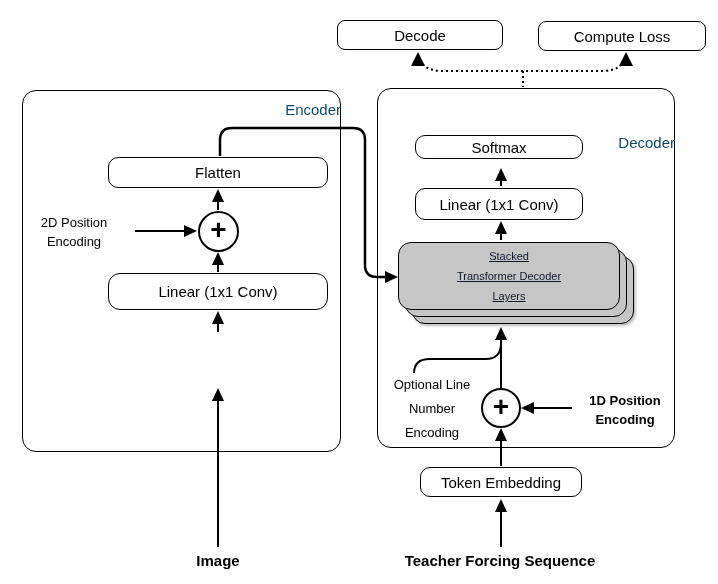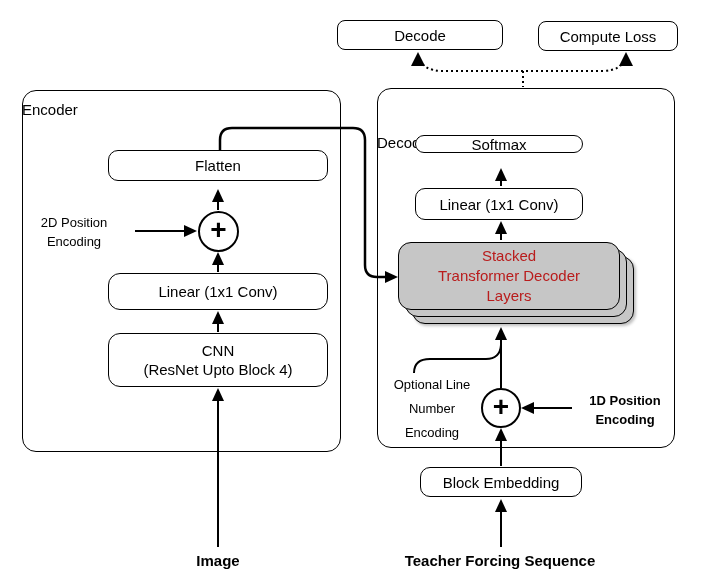--- a/index.html
+++ b/index.html
@@ -7,41 +7,41 @@
     position:relative;width:718px;height:584px;background:#ffffff;
     font-family:"Liberation Sans","DejaVu Sans",sans-serif;color:#000;
     overflow:hidden;
   }
   .abs{position:absolute;}
   .container-box{
     border:1.5px solid #000;border-radius:14px;background:transparent;
     z-index:0;box-sizing:border-box;
   }
   .container-title{
-    position:absolute;left:0;right:0;text-align:left;
-    font-size:15px;color:#000000;z-index:2;
+    position:absolute;left:0;right:0;text-align:right;
+    font-size:15px;color:#0c4a6e;z-index:2;
   }
   svg#lines{position:absolute;left:0;top:0;z-index:1;}
   .node{
     position:absolute;background:#fff;border:1.5px solid #000;
     display:flex;align-items:center;justify-content:center;
     font-size:15px;text-align:center;z-index:2;box-sizing:border-box;
     white-space:pre-line;line-height:19px;
   }
   .r8{border-radius:8px;}
   .r10{border-radius:10px;}
   .r12{border-radius:12px;}
   .stack-layer{
     position:absolute;width:222px;height:68px;background:#c6c6c6;
     border:1.5px solid #000;border-radius:13px;box-sizing:border-box;
   }
   .stack-main{
     display:flex;align-items:center;justify-content:center;
-    text-align:center;font-size:15px;color:#b91c1c;
-    white-space:pre-line;line-height:20px;
+    text-align:center;font-size:11px;color:#0f172a;
+    white-space:pre-line;line-height:20px;text-decoration:underline;
   }
   .plus-circle{
     position:absolute;background:#fff;border:2px solid #000;border-radius:50%;
     display:flex;align-items:center;justify-content:center;
     font-size:28px;font-weight:600;z-index:2;box-sizing:border-box;
     padding-bottom:3px;
   }
   .side-label{
     position:absolute;font-size:13px;line-height:19px;text-align:center;
     white-space:pre-line;z-index:2;
@@ -107,44 +107,40 @@
       <polygon points="501,428 495,441 507,441"></polygon>
       <polygon points="501,499 495,512 507,512"></polygon>
       <polygon points="418,52 411,66 425,66"></polygon>
       <polygon points="626,52 619,66 633,66"></polygon>
     </g>
   </svg>
 
   <div class="node r8" style="left:337px;top:20px;width:166px;height:30px;">
     <span>Decode</span>
   </div>
-  <div class="node r8" style="left:538px;top:21px;width:140px;height:30px;">
+  <div class="node r8" style="left:538px;top:21px;width:168px;height:30px;">
     <span>Compute Loss</span>
   </div>
 
   <div class="container-title" style="left:22px;width:319px;top:101px;">Encoder</div>
   <div class="container-title" style="left:377px;width:298px;top:99px;margin-top:35px;">Decoder</div>
 
-  <div class="node r10" style="left:108px;top:150px;width:220px;height:31px;">
+  <div class="node r10" style="left:108px;top:157px;width:220px;height:31px;">
     <span>Flatten</span>
   </div>
   <div class="side-label" style="left:18px;top:213px;width:112px;">2D Position
 Encoding</div>
   <div class="plus-circle" style="left:198px;top:211px;width:41px;height:41px;">
     <span>+</span>
   </div>
   <div class="node r12" style="left:108px;top:273px;width:220px;height:37px;">
     <span>Linear (1x1 Conv)</span>
   </div>
-  <div class="node r12" style="left:108px;top:333px;width:220px;height:54px;">
-    <span>CNN
-(ResNet Upto Block 4)</span>
-  </div>
 
-  <div class="node r10" style="left:415px;top:135px;width:168px;height:18px;">
+  <div class="node r10" style="left:415px;top:135px;width:168px;height:24px;">
     <span>Softmax</span>
   </div>
   <div class="node r10" style="left:415px;top:188px;width:168px;height:32px;">
     <span>Linear (1x1 Conv)</span>
   </div>
 
   <div class="stack-layer" style="left:412px;top:256px;z-index:2;box-shadow:2px 2px 3px rgba(0,0,0,0.25);"></div>
   <div class="stack-layer" style="left:405px;top:249px;z-index:3;"></div>
   <div class="stack-layer stack-main" style="left:398px;top:242px;z-index:4;">
     <span>Stacked
@@ -155,19 +151,19 @@
   <div class="side-label" style="left:372px;top:373px;width:120px;line-height:24px;">Optional Line
 Number
 Encoding</div>
   <div class="plus-circle" style="left:481px;top:388px;width:40px;height:40px;">
     <span>+</span>
   </div>
   <div class="side-label" style="left:572px;top:391px;width:106px;font-weight:bold;">1D Position
 Encoding</div>
 
   <div class="node r10" style="left:420px;top:467px;width:162px;height:30px;">
-    <span>Block Embedding</span>
+    <span>Token Embedding</span>
   </div>
 
   <div class="input-label" style="left:168px;top:552px;width:100px;">Image</div>
   <div class="input-label" style="left:385px;top:552px;width:230px;">Teacher Forcing Sequence</div>
 
 </div>
 
 </body></html>

